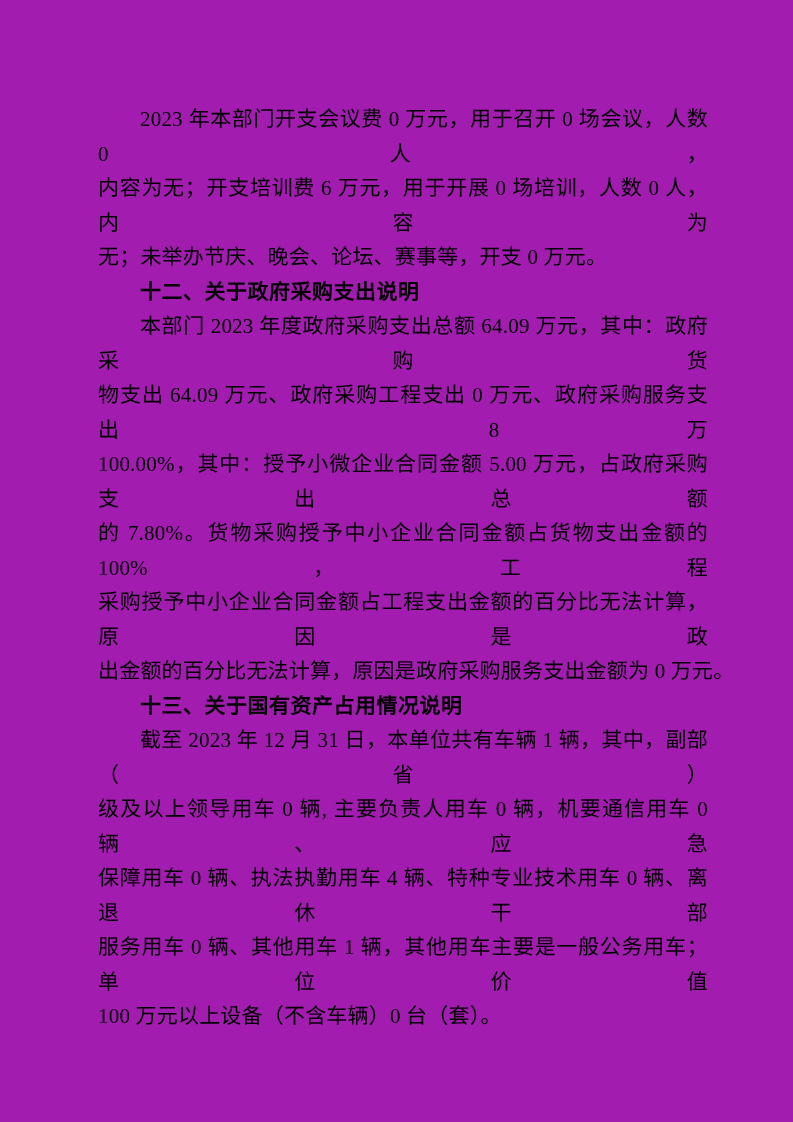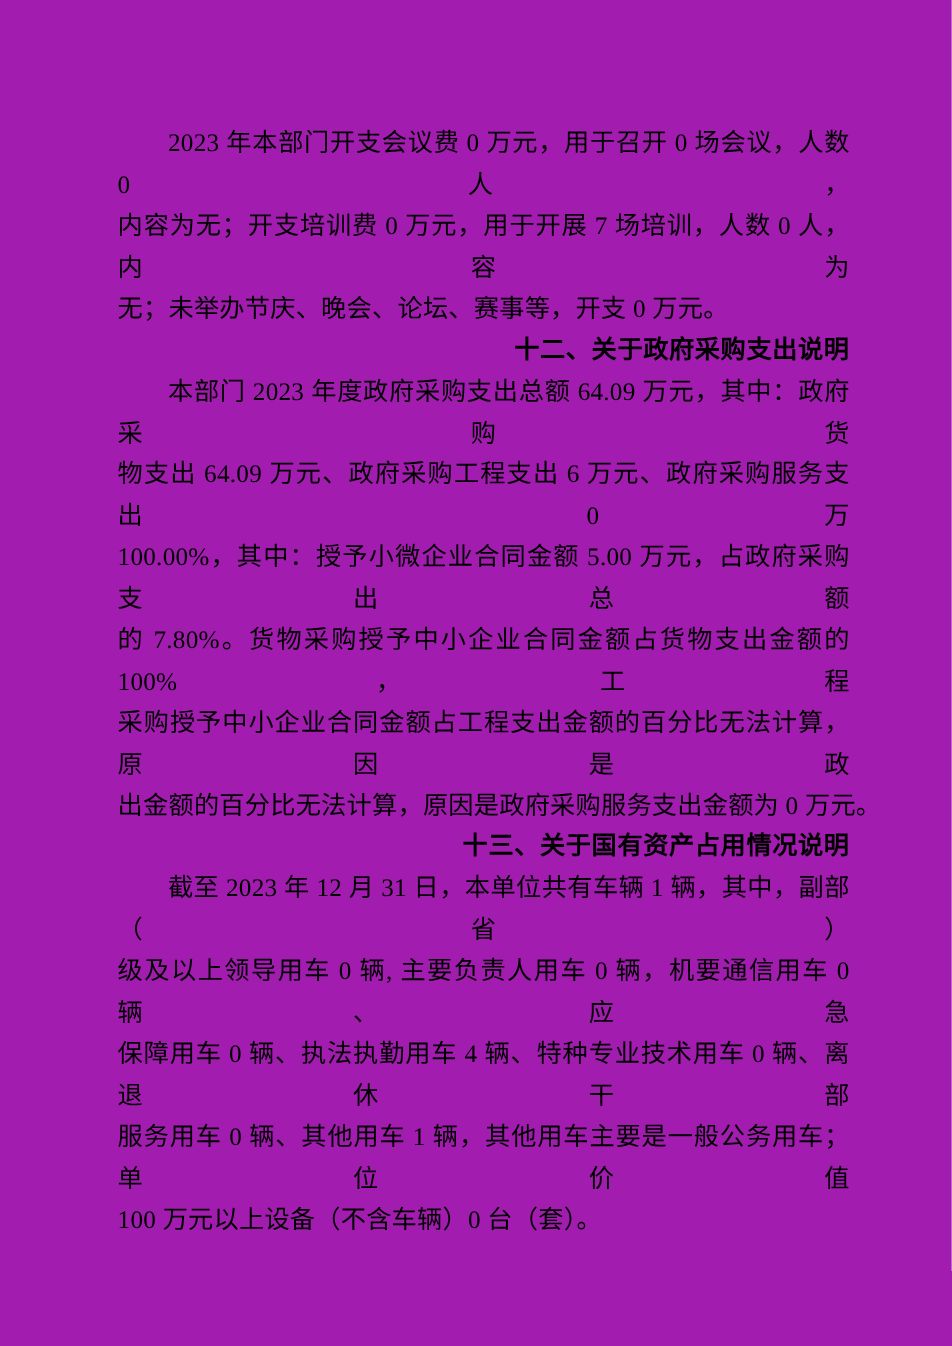--- a/index.html
+++ b/index.html
@@ -37,39 +37,38 @@
   .line.fill {
     white-space: normal;
     text-align: justify;
     text-align-last: justify;
   }
   .line.indent { text-indent: 2em; }
   .line.bold {
     font-family: "Liberation Sans", "DejaVu Sans", sans-serif;
     font-weight: 700;
     letter-spacing: 0.5px;
-    text-align: right;
   }
 </style>
 </head>
 <body>
 
 <main class="page" style="background: #a21caf; padding-left: 40px;">
   <div class="doc" id="doc-content" style="color: rgb(0, 0, 0);">
       <div class="block">
         <div class="line indent fill">2023 年本部门开支会议费 0 万元，用于召开 0 场会议，人数 0 人，</div>
-        <div class="line fill">内容为无；开支培训费 0 万元，用于开展 7 场培训，人数 0 人，内容为</div>
+        <div class="line fill">内容为无；开支培训费 6 万元，用于开展 0 场培训，人数 0 人，内容为</div>
         <div class="line">无；未举办节庆、晚会、论坛、赛事等，开支 0 万元。</div>
       </div>
       <div class="block">
         <div class="line indent bold">十二、关于政府采购支出说明</div>
       </div>
       <div class="block">
         <div class="line indent fill">本部门 2023 年度政府采购支出总额 64.09 万元，其中：政府采购货</div>
-        <div class="line fill">物支出 64.09 万元、政府采购工程支出 6 万元、政府采购服务支出 0 万</div>
+        <div class="line fill">物支出 64.09 万元、政府采购工程支出 0 万元、政府采购服务支出 8 万</div>
         <div class="line fill">100.00%，其中：授予小微企业合同金额 5.00 万元，占政府采购支出总额</div>
         <div class="line fill">的 7.80%。货物采购授予中小企业合同金额占货物支出金额的 100%，工程</div>
         <div class="line fill">采购授予中小企业合同金额占工程支出金额的百分比无法计算，原因是政</div>
         <div class="line">出金额的百分比无法计算，原因是政府采购服务支出金额为 0 万元。</div>
       </div>
       <div class="block">
         <div class="line indent bold">十三、关于国有资产占用情况说明</div>
       </div>
       <div class="block">
         <div class="line indent fill">截至 2023 年 12 月 31 日，本单位共有车辆 1 辆，其中，副部（省）</div>

